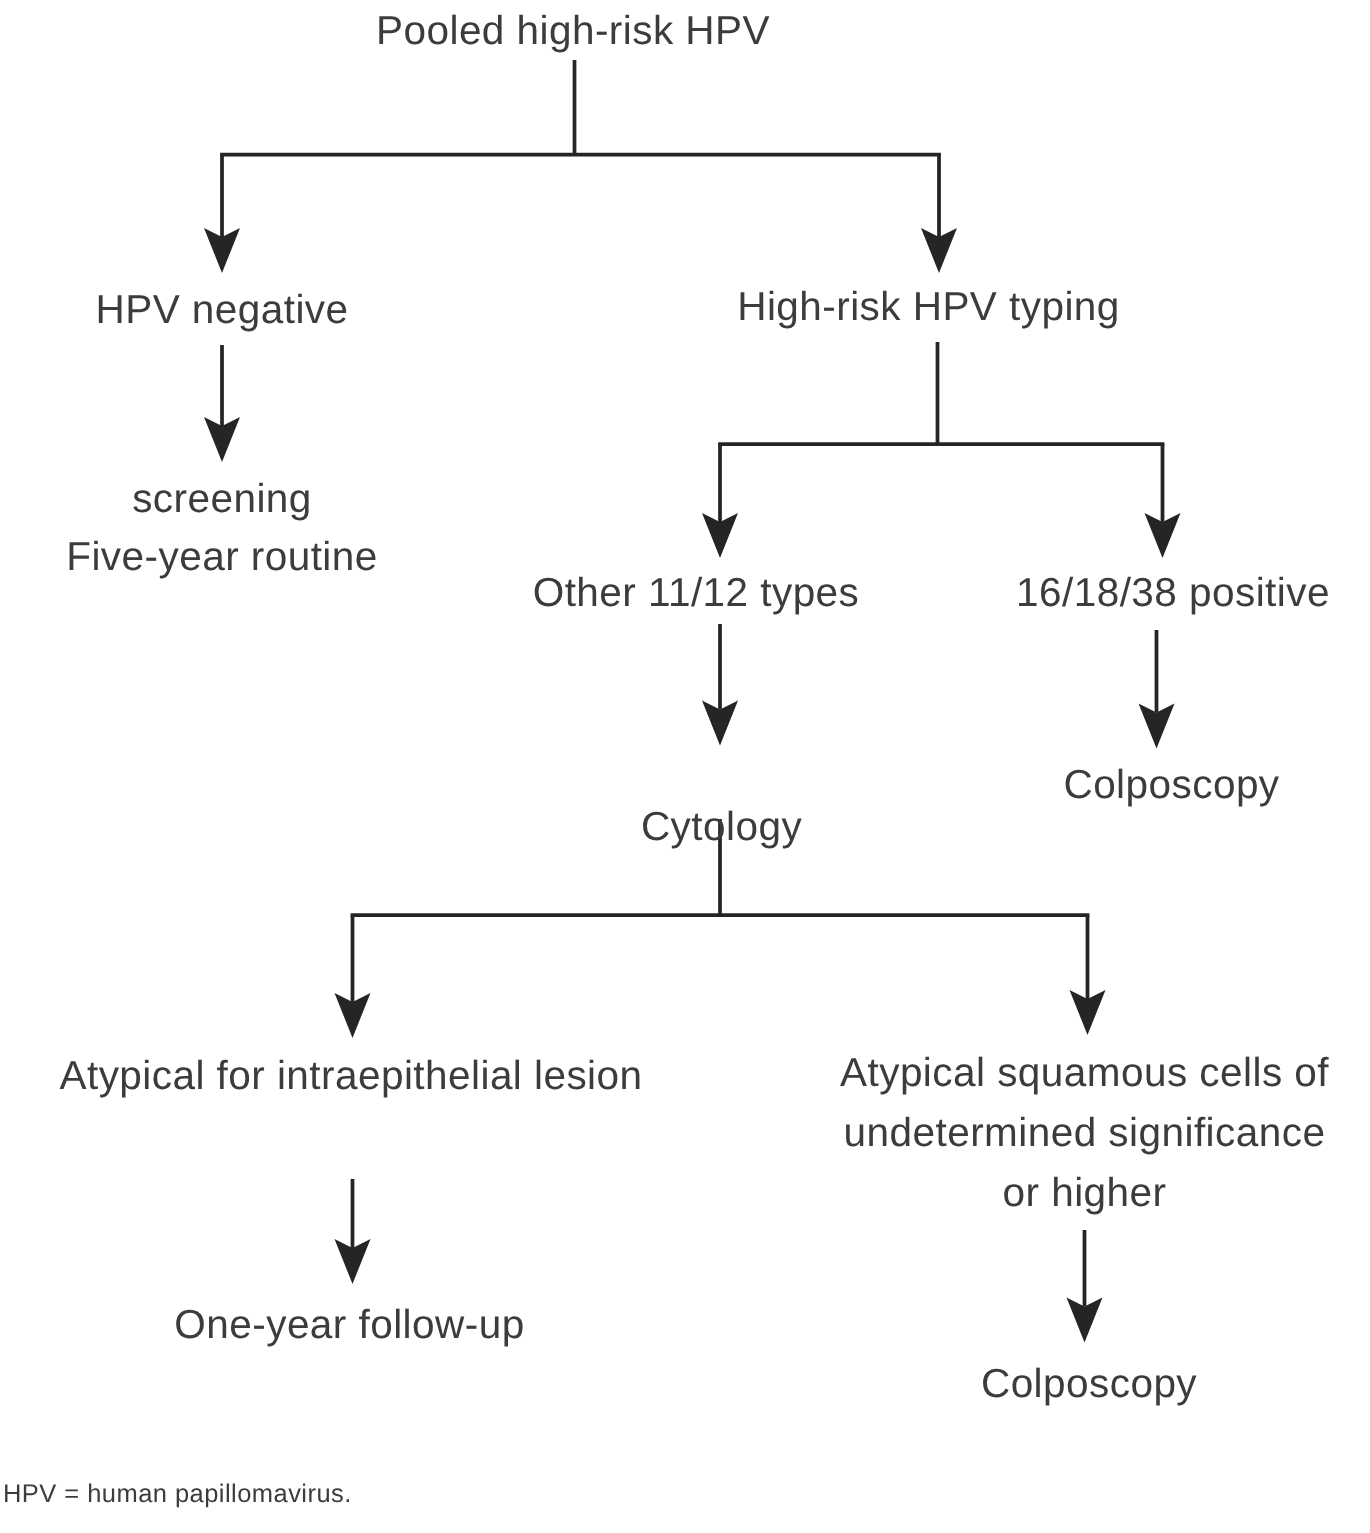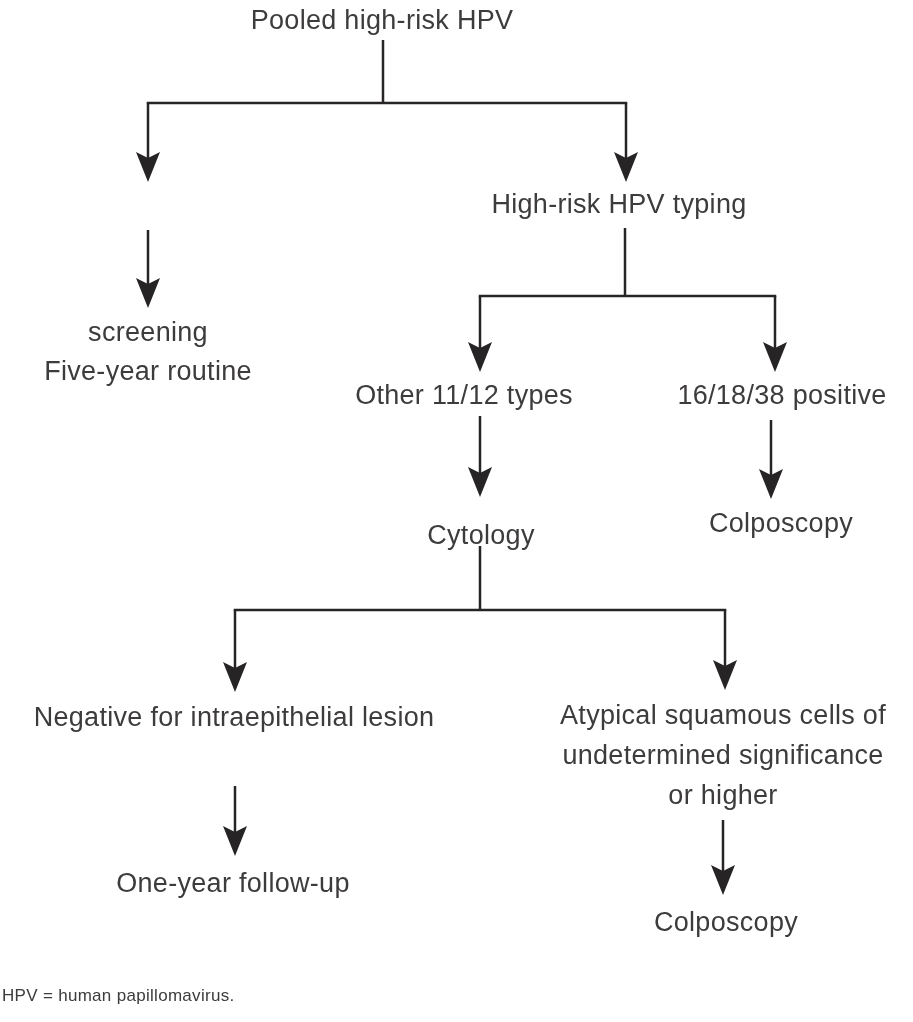--- a/index.html
+++ b/index.html
@@ -101,38 +101,39 @@
     </g>
 
     <g>
       <line x1="723" y1="820" x2="723" y2="871"></line>
       <polygon points="711,865 723,871 735,865 723,895"></polygon>
     </g>
   </svg>
 
   <div class="label" style="left:382px;top:1px">Pooled high-risk HPV</div>
 
+  <div class="label" style="left:148px;top:187px">HPV negative</div>
 
   <div class="label" style="left:619px;top:185px">High-risk HPV typing</div>
 
   <div class="label" style="left:148px;top:313px">
     <div>screening</div>
     <div>Five-year routine</div>
   </div>
 
   <div class="label" style="left:464px;top:376px">Other 11/12 types</div>
 
   <div class="label" style="left:782px;top:376px">16/18/38 positive</div>
 
-  <div class="label" style="left:481px;top:516px">Cytology</div>
+  <div class="label" style="left:481px;top:532px">Cytology</div>
 
   <div class="label" style="left:781px;top:504px">Colposcopy</div>
 
   <div class="label" style="left:234px;top:697px;line-height:40px">
-    <div>Negative for intraepithelial lesion</div>
+    <div>Atypical for intraepithelial lesion</div>
   </div>
 
   <div class="label" style="left:233px;top:864px">One-year follow-up</div>
 
   <div class="label" style="left:723px;top:695px;line-height:40px">
     <div>Atypical squamous cells of</div>
     <div>undetermined significance</div>
     <div>or higher</div>
   </div>
 

